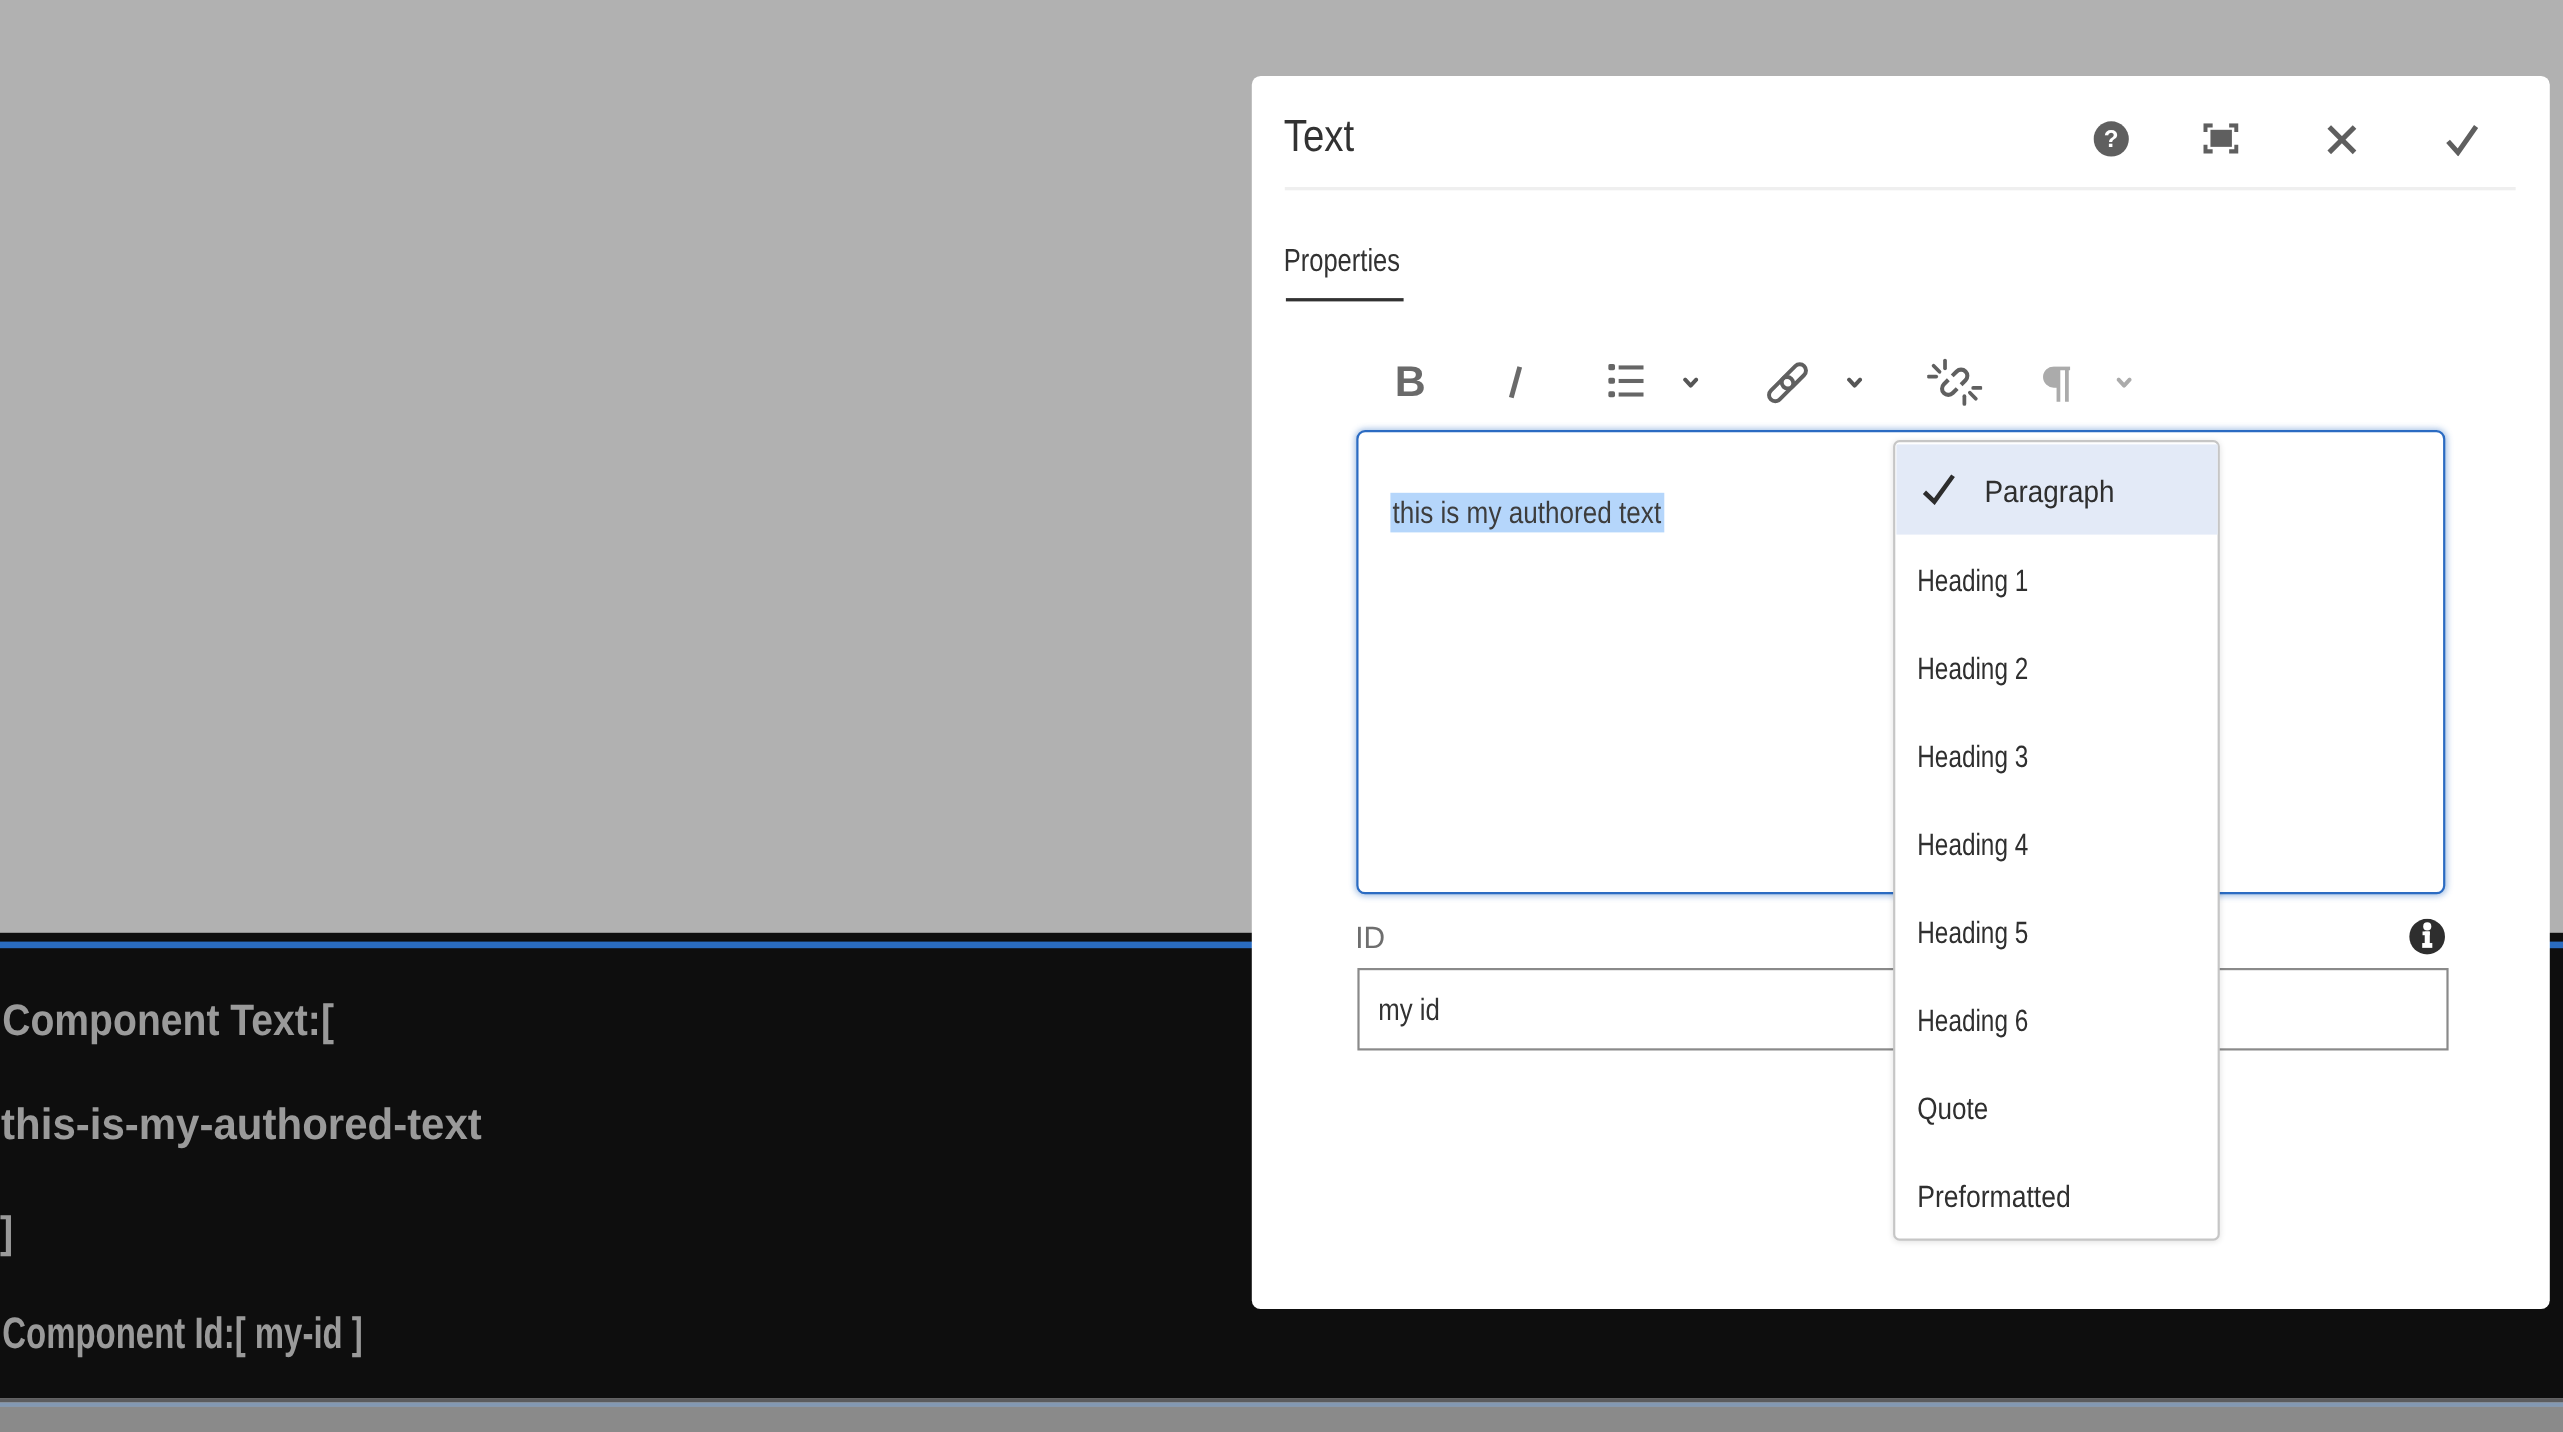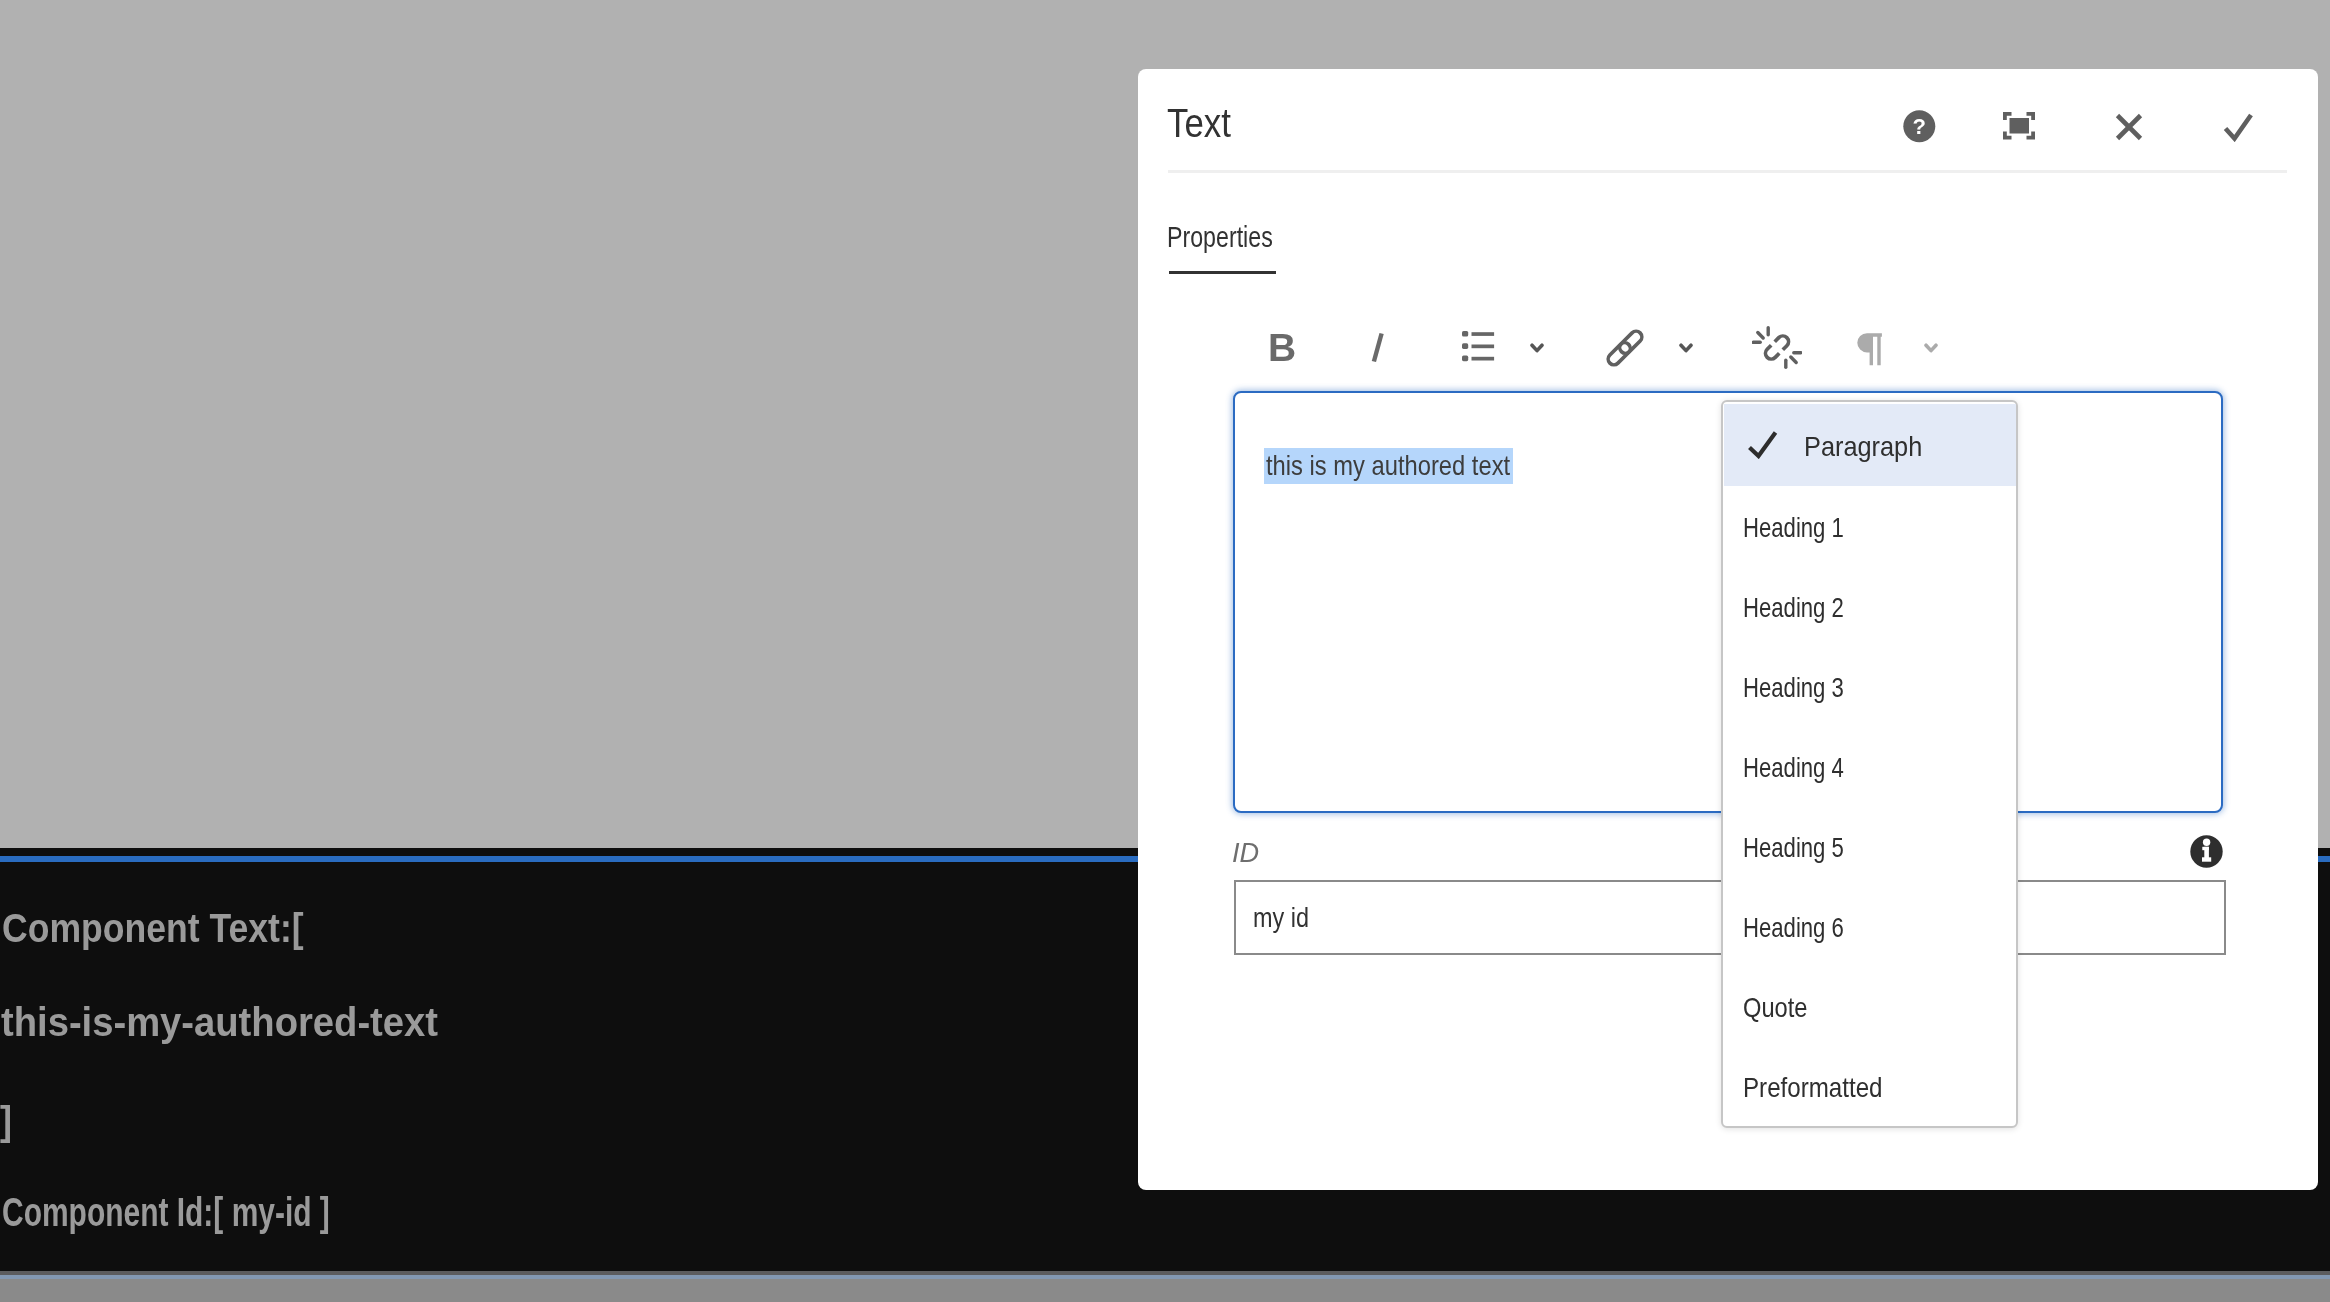--- a/index.html
+++ b/index.html
@@ -102,21 +102,21 @@
   <path d="M11,0.2 a9.7,9.6 0 0 0 0,19.2 l2.6,0 L13.6,32.2 l3.4,0 L17,3.7 l4.3,0 L21.3,32.2 l3.4,0 L24.7,3.7 l1.2,0 l0,-3.5 z" fill="#ababab"></path>
 </svg>
 <svg class="abs" style="left:1924px;top:343px;" width="14" height="11" viewBox="0 0 14 11">
   <path d="M2,2.2 L7,7.6 L12,2.2" stroke="#ababab" stroke-width="3.6" fill="none" stroke-linecap="round" stroke-linejoin="round"></path>
 </svg>
 
 <div class="abs" style="left:1233px;top:391px;width:990px;height:422px;background:#fff;border:2px solid #2b6bc2;border-radius:8px;box-sizing:border-box;box-shadow:0 0 6px 1px rgba(43,107,194,0.45);"></div>
 <div class="abs" style="left:1263.5px;top:448px;width:249px;height:36px;background:#b5d6fb;"></div>
 <div class="abs sx" style="left:1266px;top:451.8px;font-size:28px;color:#3d3d3d;line-height:1;white-space:nowrap;transform:scaleX(0.848);">this is my authored text</div>
 
-<div class="abs sx" style="left:1232px;top:838.8px;font-size:28px;color:#6e6e6e;line-height:1;transform:scaleX(0.97);font-style:italic;">ID</div>
+<div class="abs sx" style="left:1232px;top:838.8px;font-size:28px;color:#6e6e6e;line-height:1;transform:scaleX(0.97);">ID</div>
 <svg class="abs" style="left:2189.5px;top:835px;" width="33" height="33" viewBox="0 0 33 33">
   <circle cx="16.5" cy="16.5" r="16.2" fill="#2e2e2e"></circle>
   <circle cx="16.6" cy="7.2" r="3.7" fill="#fff"></circle>
   <rect x="12.3" y="11.8" width="6.5" height="3.4" fill="#fff"></rect>
   <rect x="14.3" y="11.8" width="4.6" height="13.5" fill="#fff"></rect>
   <rect x="12" y="22.3" width="9.2" height="4.4" fill="#fff"></rect>
 </svg>
 <div class="abs" style="left:1234px;top:879.5px;width:992px;height:75px;background:#fff;border:2px solid #8a8a8a;box-sizing:border-box;"></div>
 <div class="abs sx" style="left:1253px;top:903.8px;font-size:28px;color:#323232;line-height:1;transform:scaleX(0.837);">my id</div>
 

